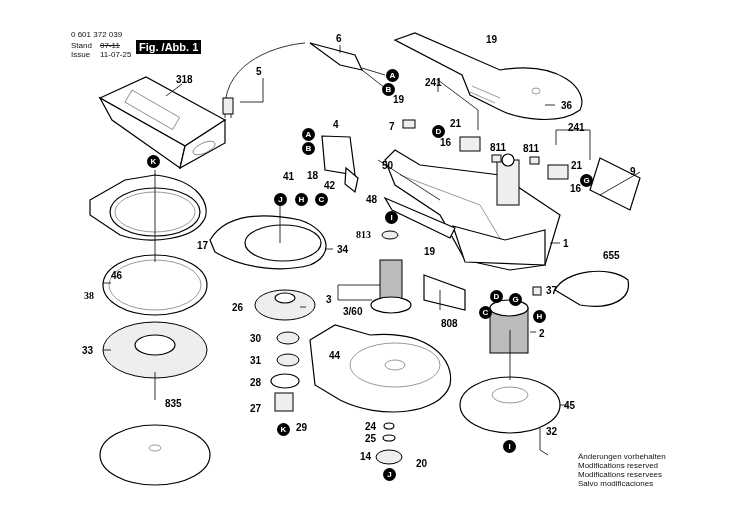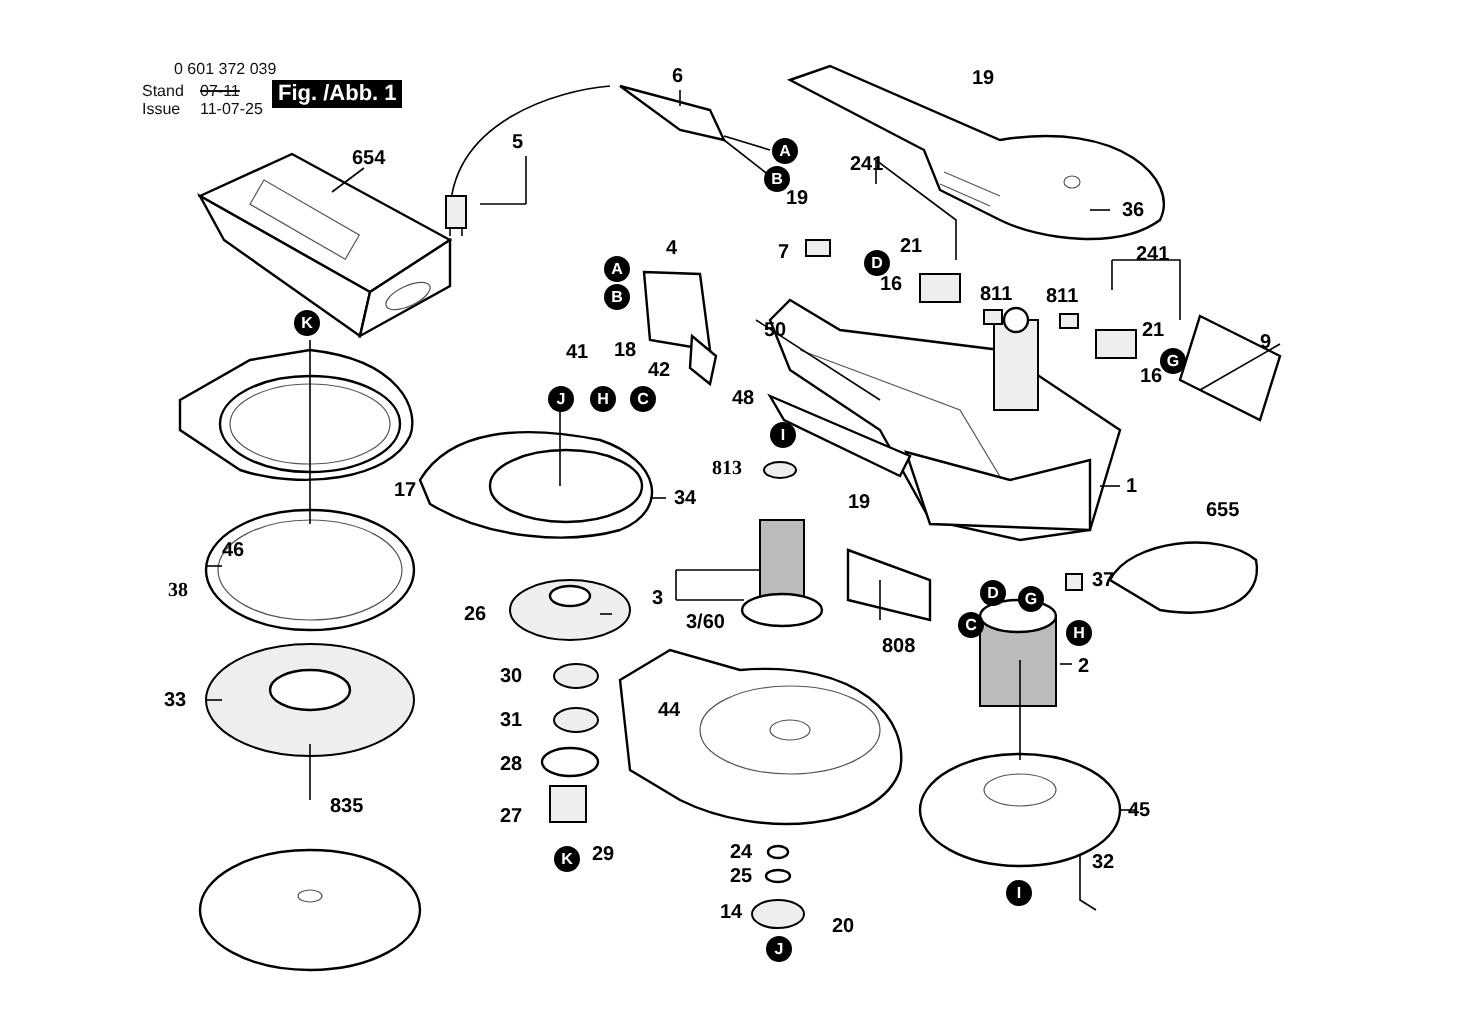--- a/index.html
+++ b/index.html
@@ -164,29 +164,29 @@
       <line x1="550" y1="243" x2="560" y2="243"></line>
       <line x1="530" y1="332" x2="536" y2="332"></line>
       <line x1="560" y1="405" x2="568" y2="405"></line>
       <line x1="510" y1="330" x2="510" y2="380"></line>
       <line x1="600" y1="195" x2="640" y2="172"></line>
       <line x1="440" y1="290" x2="440" y2="310"></line>
     </g>
   </svg>
 
   
-  <div class="meta" style="left:87px;top:30px;">0 601 372 039</div>
+  <div class="meta" style="left:71px;top:30px;">0 601 372 039</div>
   <div class="meta" style="left:71px;top:41px;">Stand</div>
   <div class="meta" style="left:71px;top:50px;">Issue</div>
   <div class="meta" style="left:100px;top:41px;text-decoration:line-through;">07-11</div>
   <div class="meta" style="left:100px;top:50px;">11-07-25</div>
   <div class="fig">Fig. /Abb. 1</div>
 
   
-  <span class="lbl" style="left:176px;top:74px;">654</span>
+  <span class="lbl" style="left:176px;top:74px;">318</span>
   <span class="lbl" style="left:256px;top:66px;">5</span>
   <span class="lbl" style="left:336px;top:33px;">6</span>
   <span class="lbl" style="left:486px;top:34px;">19</span>
   <span class="lbl" style="left:393px;top:94px;">19</span>
   <span class="lbl" style="left:424px;top:246px;">19</span>
   <span class="lbl" style="left:425px;top:77px;">241</span>
   <span class="lbl" style="left:568px;top:122px;">241</span>
   <span class="lbl" style="left:561px;top:100px;">36</span>
   <span class="lbl" style="left:389px;top:121px;">7</span>
   <span class="lbl" style="left:450px;top:118px;">21</span>
@@ -244,13 +244,19 @@
   <span class="circ" style="left:385px;top:211px;">I</span>
   <span class="circ" style="left:490px;top:290px;">D</span>
   <span class="circ" style="left:509px;top:293px;">G</span>
   <span class="circ" style="left:479px;top:306px;">C</span>
   <span class="circ" style="left:533px;top:310px;">H</span>
   <span class="circ" style="left:277px;top:423px;">K</span>
   <span class="circ" style="left:383px;top:468px;">J</span>
   <span class="circ" style="left:503px;top:440px;">I</span>
 
   
+  <div class="note">
+    <div>Änderungen vorbehalten</div>
+    <div>Modifications reserved</div>
+    <div>Modifications reservees</div>
+    <div>Salvo modificaciones</div>
+  </div>
 </div>
 
 </body></html>

